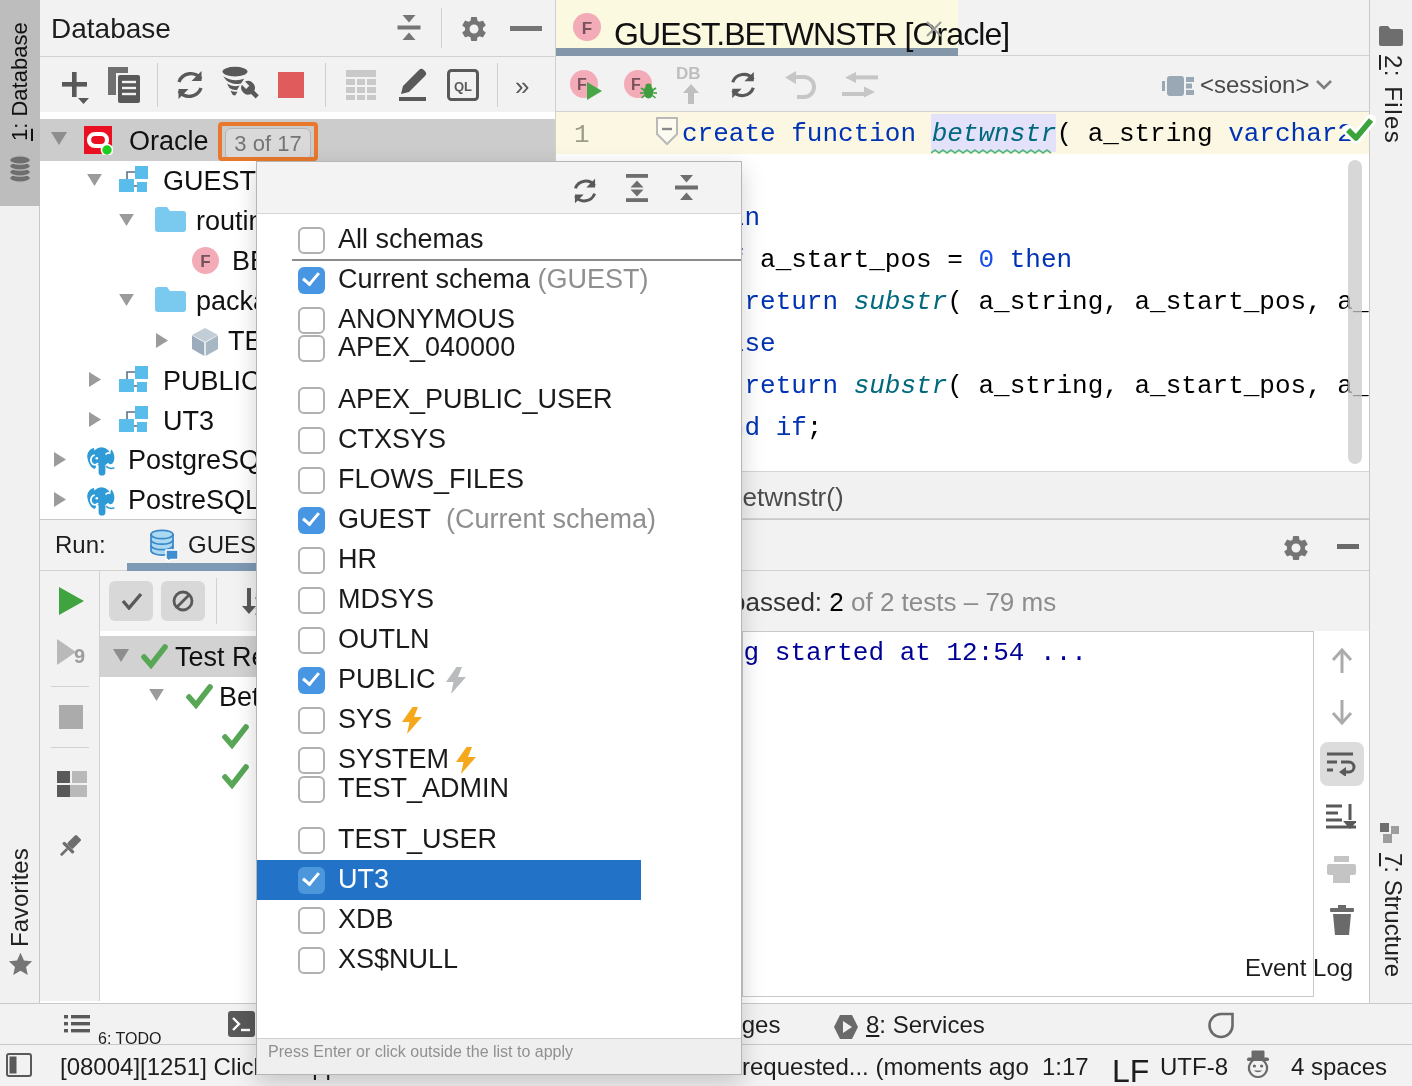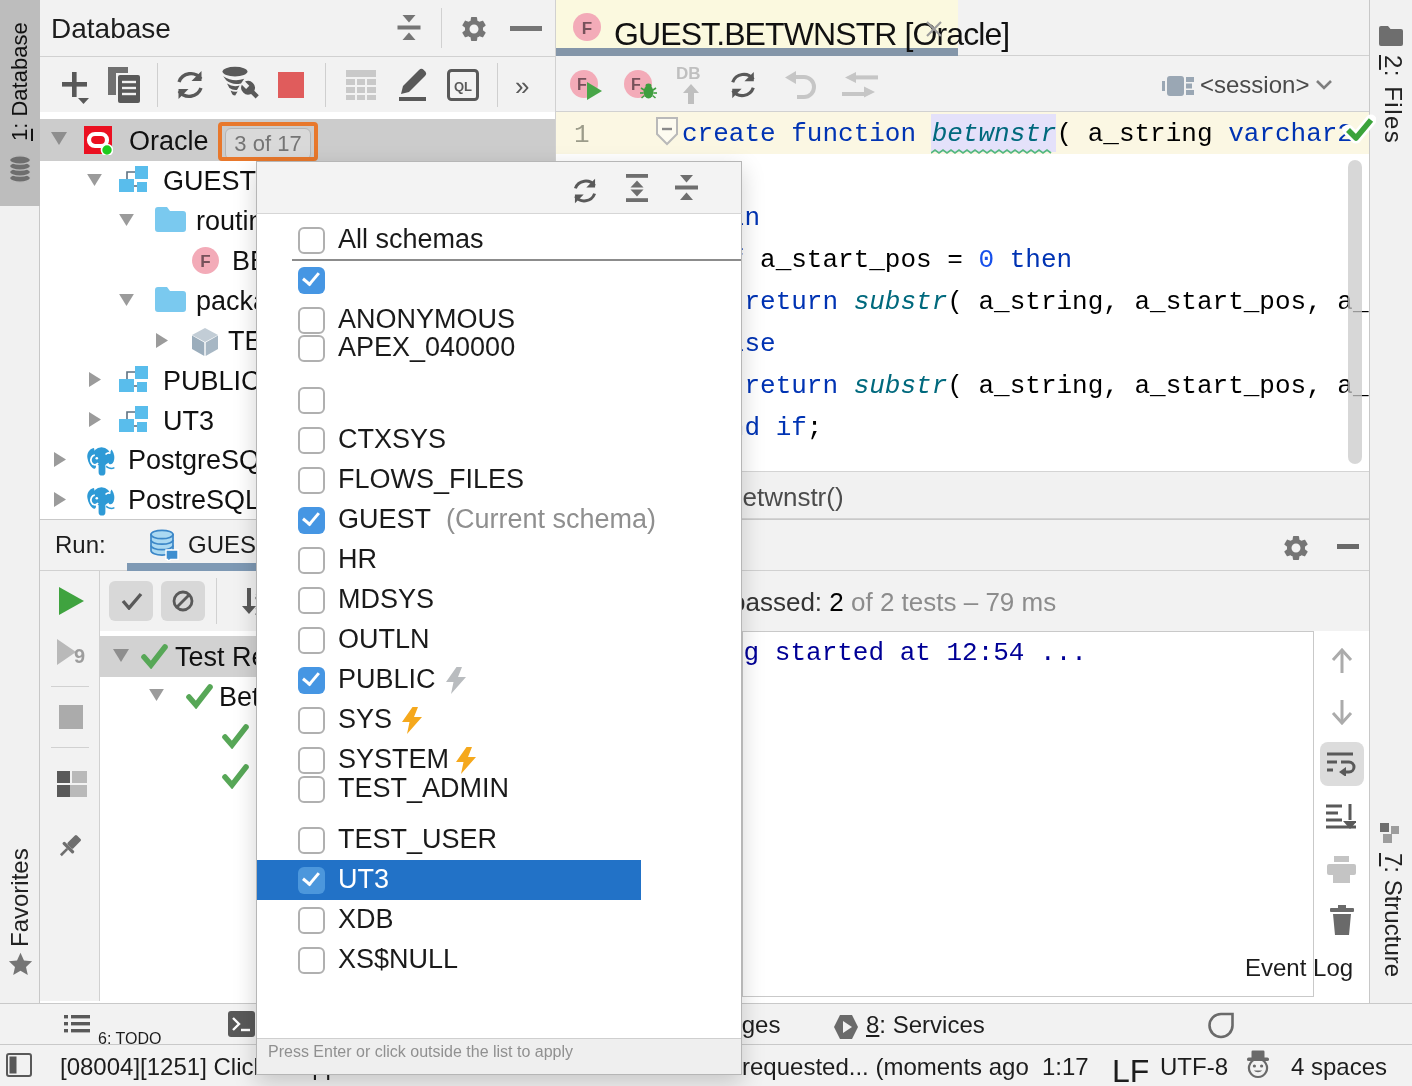--- a/index.html
+++ b/index.html
@@ -588,31 +588,33 @@
   </svg>
 
 <div class="a" style="left:257px;top:214px;width:484px;height:824px;background:#fff;z-index:41"></div>
 <div class="prow" style="top:220px">
     <span class="cb cbu"></span>
     <span class="plab">All schemas</span>
   </div>
 <div class="a" style="left:292px;top:259px;width:449px;height:2px;background:#8c8c8c;z-index:42"></div>
 <div class="prow" style="top:260px">
     <span class="cb cbc"></span>
+    <span class="plab">Current schema <span class="gray">(GUEST)</span></span>
   </div>
 <div class="prow" style="top:300px">
     <span class="cb cbu"></span>
     <span class="plab">ANONYMOUS</span>
   </div>
 <div class="prow" style="top:328px">
     <span class="cb cbu"></span>
     <span class="plab">APEX_040000</span>
   </div>
 <div class="prow" style="top:380px">
     <span class="cb cbu"></span>
+    <span class="plab">APEX_PUBLIC_USER</span>
   </div>
 <div class="prow" style="top:420px">
     <span class="cb cbu"></span>
     <span class="plab">CTXSYS</span>
   </div>
 <div class="prow" style="top:460px">
     <span class="cb cbu"></span>
     <span class="plab">FLOWS_FILES</span>
   </div>
 <div class="prow" style="top:500px">

